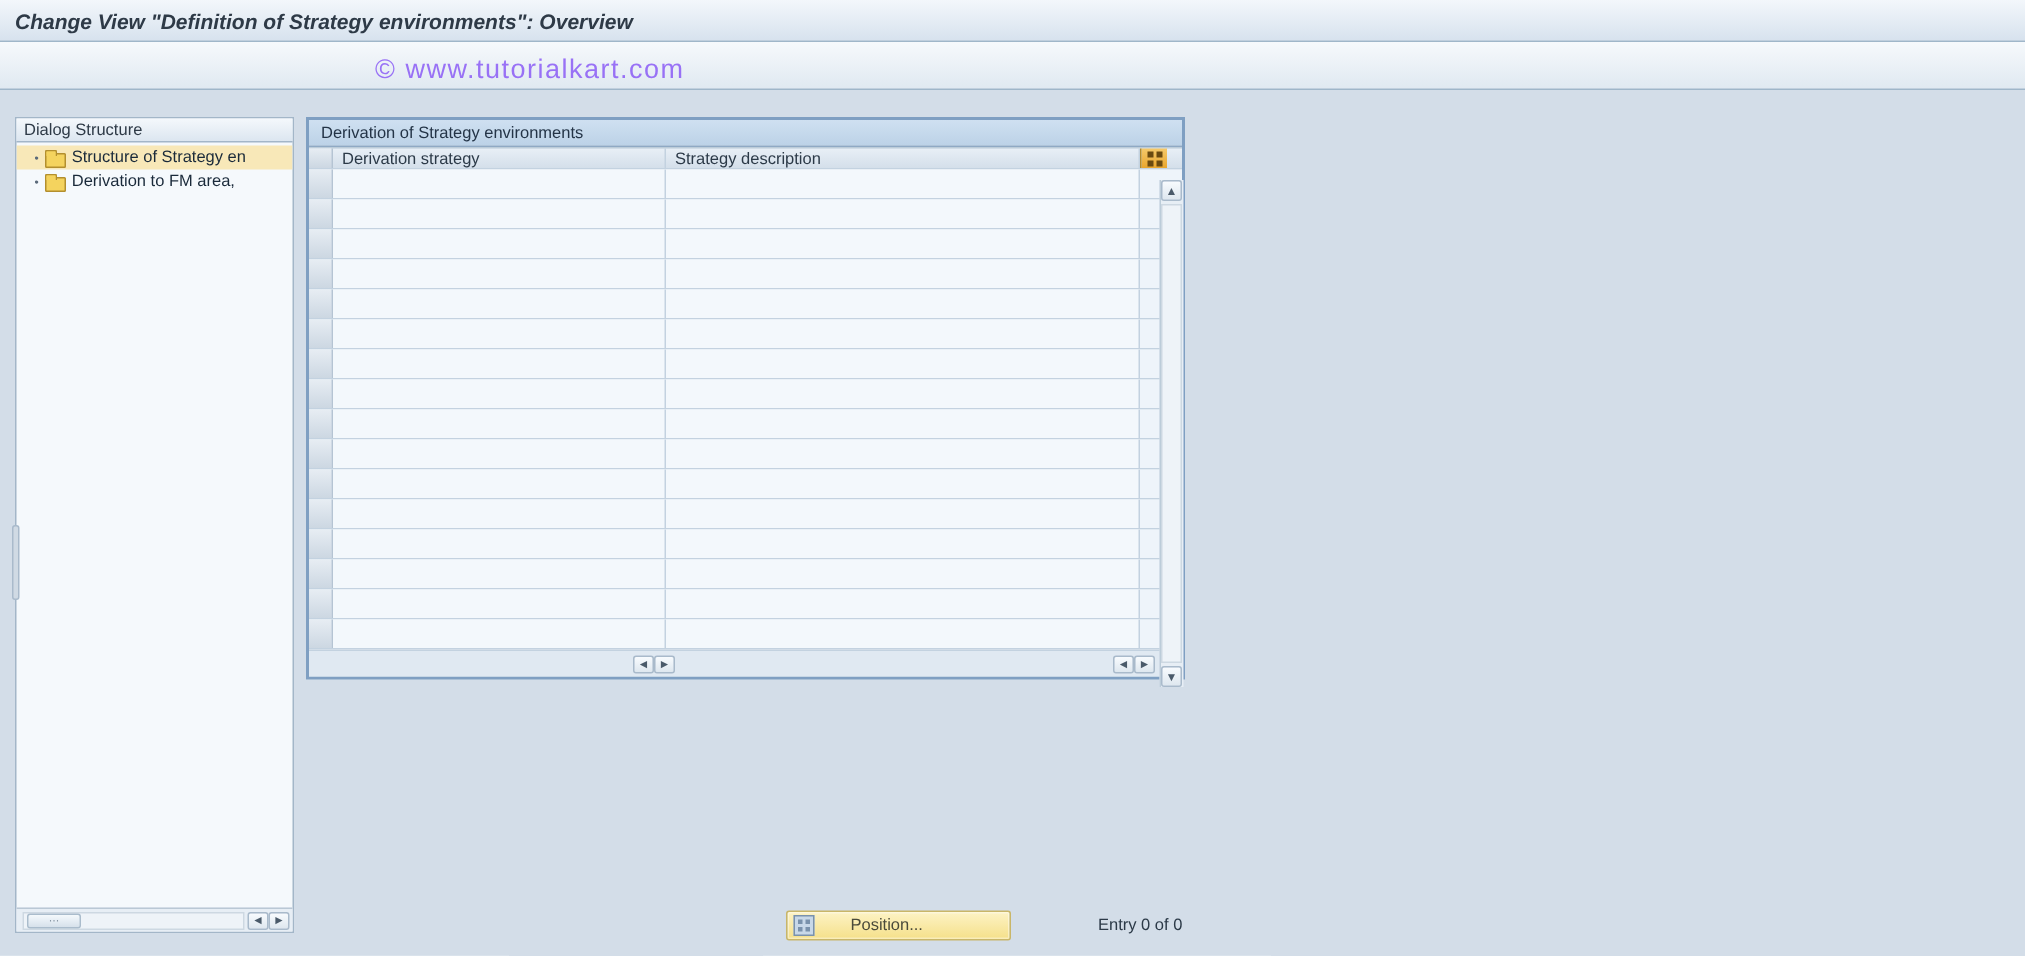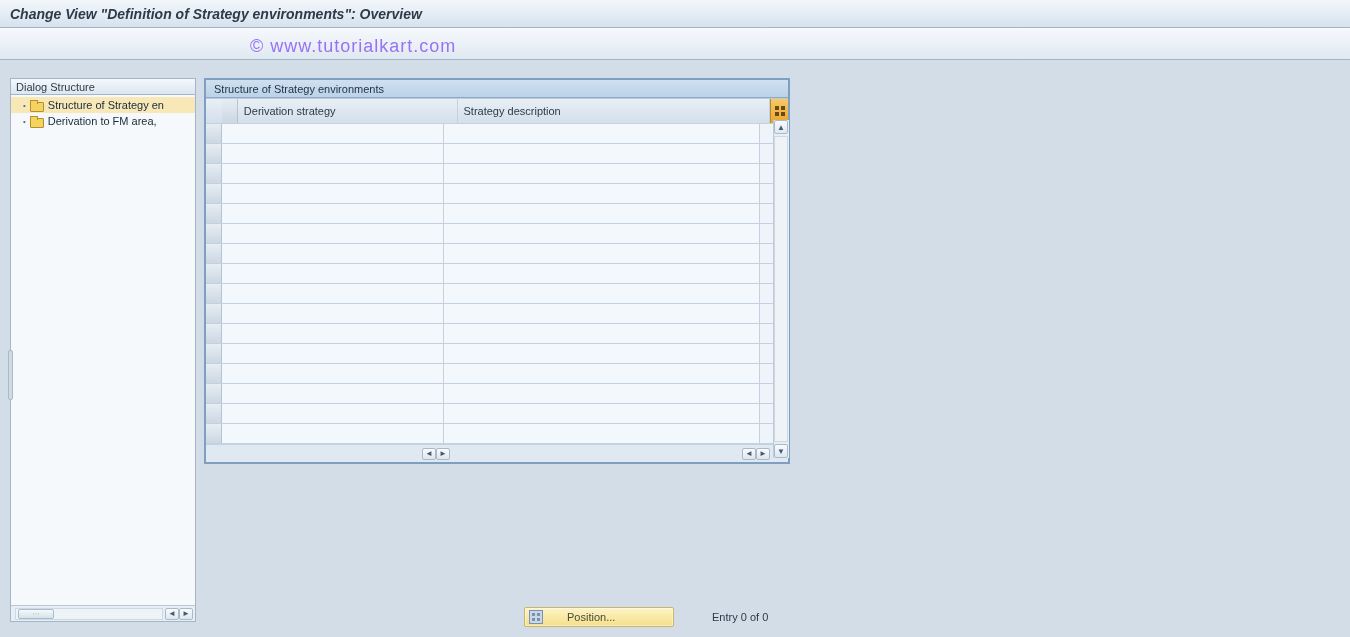--- a/index.html
+++ b/index.html
@@ -175,23 +175,22 @@
     overflow: hidden;
     white-space: nowrap;
     display:flex; align-items:center;
   }
   .col1 { width: 222px; }
   .col2 { width: 316px; text-align: center; }
   .table-header-row {
     background: linear-gradient(to bottom,#e8eff6,#d4dfea);
     color:#2c3a48;
     font-weight: normal;
-    height:26px;
+    height:15px;
     border-top:1px solid #bcccd9;
-    padding-left:16px;
   }
   .table-header-row .col { cursor:pointer; }
   .config-btn {
     width: 18px;
     background: linear-gradient(to bottom,#f5c96a,#e9a62e);
     border-left:1px solid #b48b2c;
     display:flex; align-items:center; justify-content:center;
     cursor:pointer;
   }
   .config-btn .grid-icon {
@@ -256,21 +255,21 @@
   }
   .footer-btn .pos-icon::after{
     content:"";position:absolute;left:2px;top:2px;width:8px;height:8px;
     background:linear-gradient(#7a92ac,#7a92ac) 0 0/3px 3px no-repeat,
                linear-gradient(#7a92ac,#7a92ac) 5px 0/3px 3px no-repeat,
                linear-gradient(#7a92ac,#7a92ac) 0 5px/3px 3px no-repeat,
                linear-gradient(#7a92ac,#7a92ac) 5px 5px/3px 3px no-repeat;
   }
   .status-text {
     position:absolute;
-    left: 508px;
+    left: 528px;
     color:#2c3a48;
     font-size:11px;
   }
   .splitter {
     position:absolute;
     left:-3px; top:50%;
     width:5px; height:50px;
     background:#d0dae4;
     border:1px solid #a9bacb;
     border-radius:2px;
@@ -309,21 +308,21 @@
       <div class="sb-track">
         <div class="sb-thumb">⋯</div>
       </div>
       <div class="sb-btn">◄</div>
       <div class="sb-btn">►</div>
     </div>
   </div>
 
   <div class="main-panel">
     <div class="table-group">
-      <div class="table-title">Structure of Strategy environments</div>
+      <div class="table-title">Derivation of Strategy environments</div>
 
       <div class="table-header-row">
         <div class="rowsel"></div>
         <div class="col col1">Derivation strategy</div>
         <div class="col col2">Strategy description</div>
         <div class="config-btn">
           <span class="grid-icon"></span>
         </div>
       </div>
 

